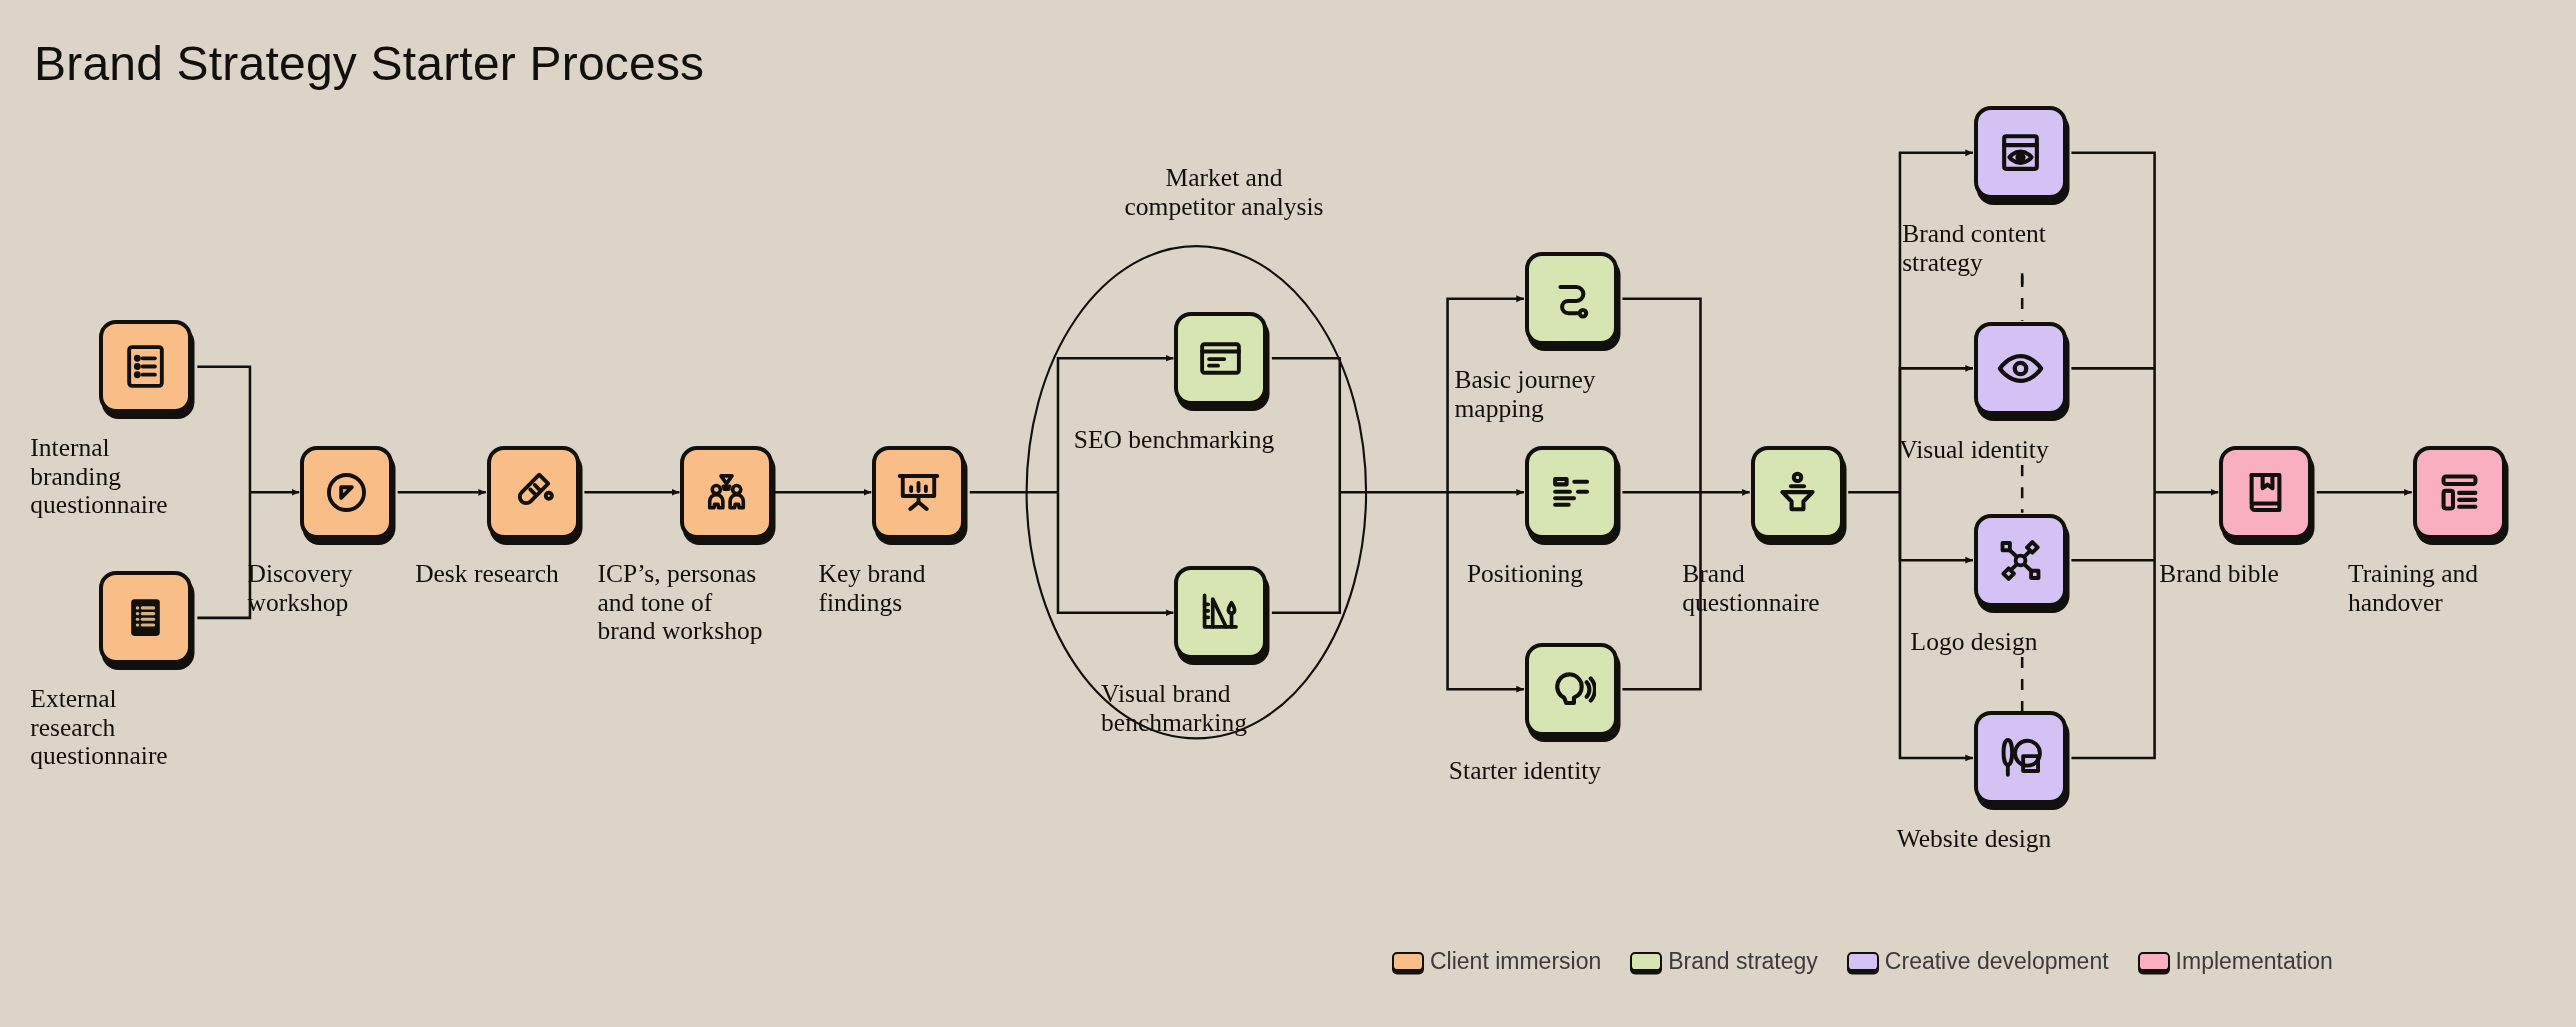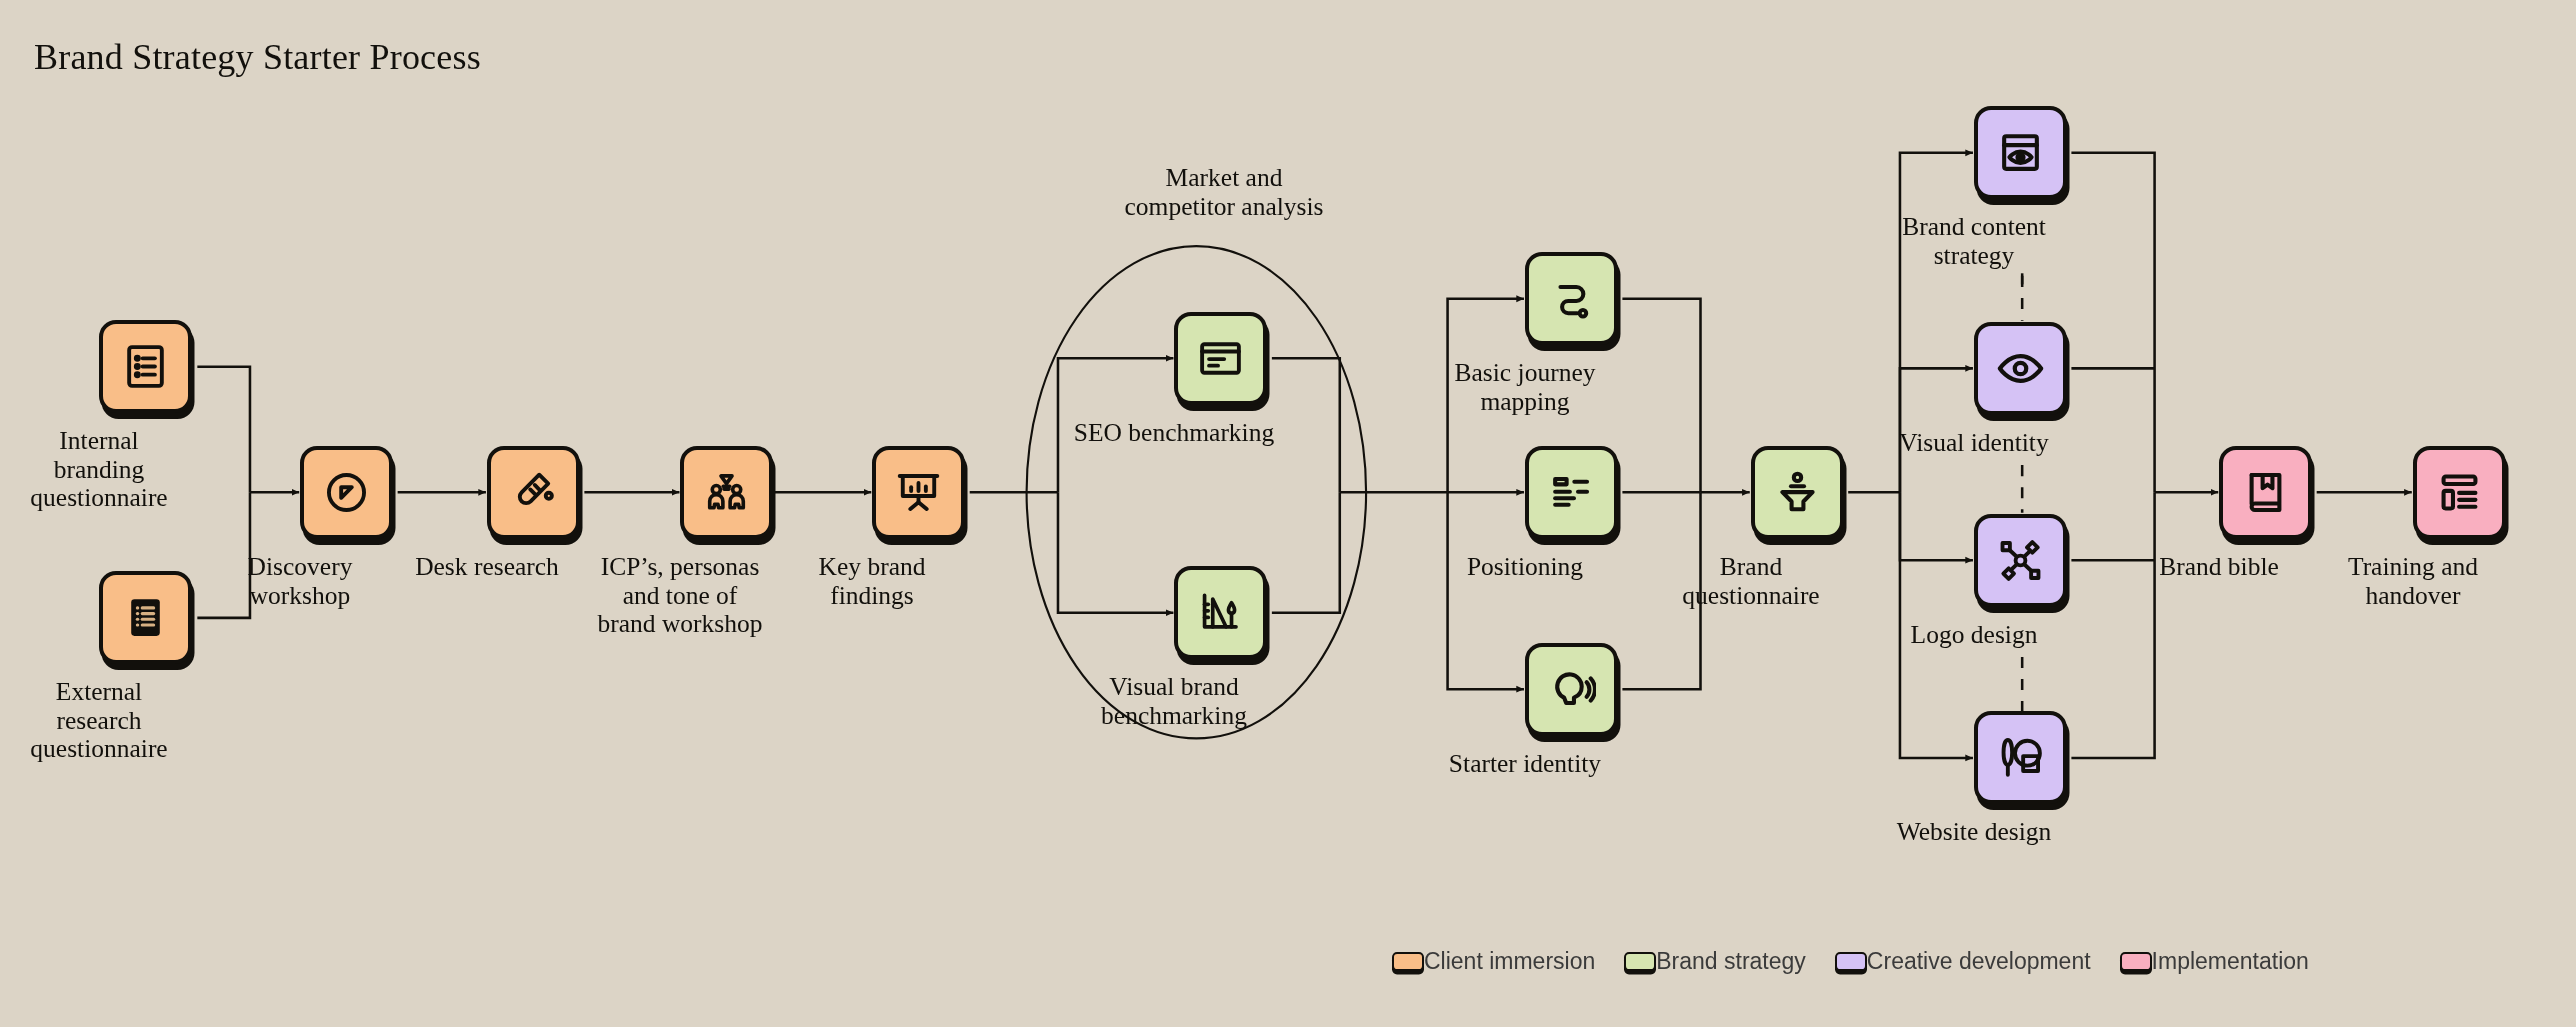--- a/index.html
+++ b/index.html
@@ -8,40 +8,39 @@
     background:#DCD4C6;
     font-family:"Liberation Serif", serif;
     overflow:hidden;
     position:relative;
   }
   #stage{position:absolute;inset:0;}
   #wires{position:absolute;left:0;top:0;width:2576px;height:1027px;pointer-events:none;}
 
   .page-title{
     position:absolute;left:34px;top:36px;
-    font-size:36px;color:#12100c;letter-spacing:0.2px;
-    font-family:Liberation Serif, serif;
+    font-size:48px;color:#12100c;letter-spacing:0.2px;
+    font-family:Liberation Sans, sans-serif;
   }
 
   
   .node{position:absolute;}
   .node .chip{
     position:absolute;left:0;top:0;
     width:93px;height:93px;
     border:4.2px solid #12100c;
     border-radius:17px;
     box-shadow:2.5px 6px 0 0 #12100c;
     display:flex;align-items:center;justify-content:center;
     box-sizing:border-box;
   }
   .node .chip svg{display:block;}
   .node .lbl{
     position:absolute;
-    top:107px;left:50%;transform:translateX(-50%);
-    text-align:center;
+    top:114px;left:50%;transform:translateX(-50%);
     font-size:25.5px;line-height:1.12;
     color:#12100c;white-space:pre;
     font-family:"Liberation Serif", serif;
   }
   .c-orange{background:#F9BE88;}
   .c-green{background:#D6E5B1;}
   .c-purple{background:#D5C2F5;}
   .c-pink{background:#F9AFC0;}
 
   
@@ -50,21 +49,21 @@
     font-size:25.5px;line-height:1.12;color:#12100c;white-space:pre;
     font-family:"Liberation Serif", serif;
     margin-left:28px;
   }
 
   
   .legend{
     position:absolute;left:1392px;top:948px;
     display:flex;align-items:center;gap:29px;
   }
-  .legend .item{display:flex;align-items:center;gap:0;}
+  .legend .item{display:flex;align-items:center;gap:6px;}
   .legend .sw{
     width:32px;height:18.7px;border:2.5px solid #12100c;border-radius:5.1px;
     box-shadow:0 3.4px 0 0 #12100c;box-sizing:border-box;
   }
   .legend .txt{
     font-family:"Liberation Sans", sans-serif;
     font-size:23px;color:#3b3b3b;white-space:nowrap;
   }
 </style>
 </head>

